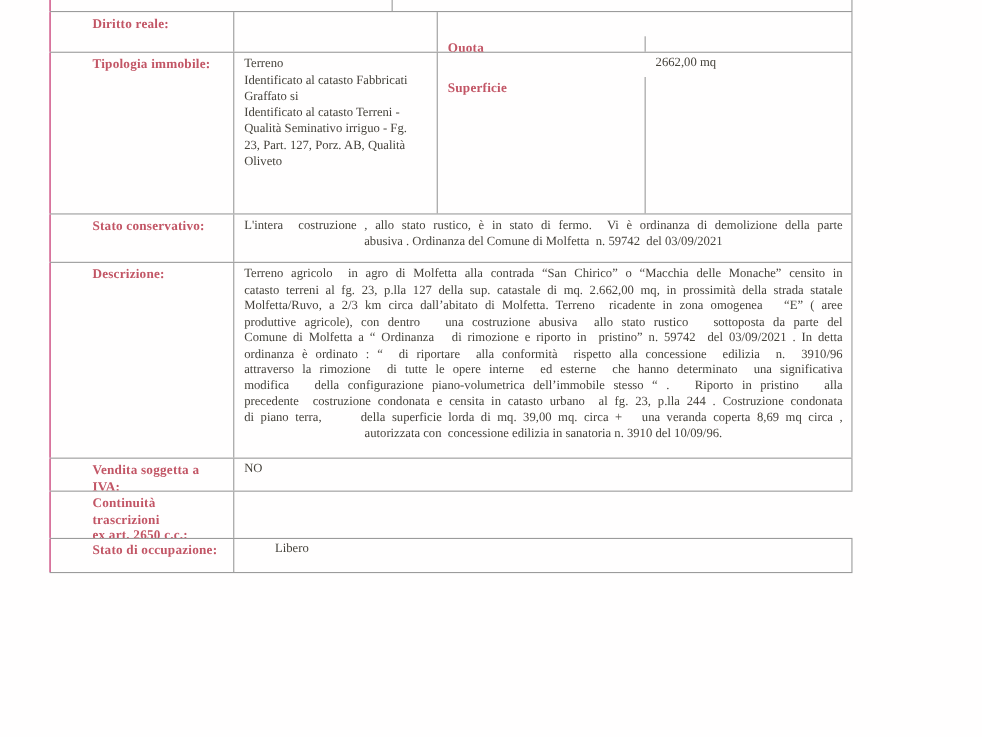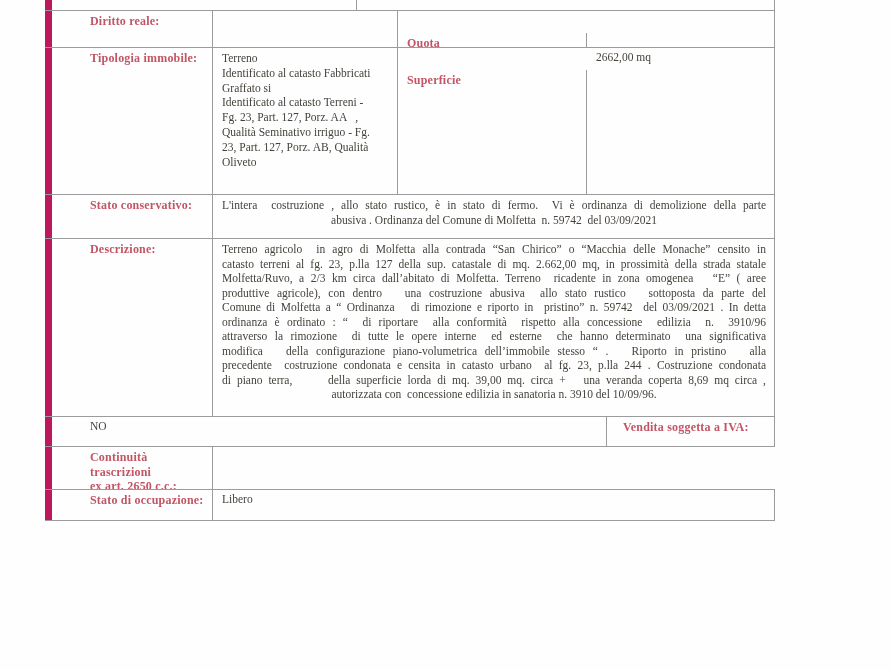--- a/index.html
+++ b/index.html
@@ -25,32 +25,32 @@
   .row {
     display: flex;
     border-bottom: 1px solid #9b9b9b;
     box-sizing: border-box;
   }
   .cell {
     box-sizing: border-box;
     border-right: 1px solid #9b9b9b;
     overflow: hidden;
   }
-  .cell:first-child { border-left: 7px solid #be185d; padding-left: 38px; }
+  .cell:first-child { border-left: 1px solid #be185d; padding-left: 38px; }
   .cell.grow { flex: 1 1 auto; }
 
   
   .r-partial { height: 11px; }
   .r-diritto { height: 37px; }
   .r-tipologia { height: 147px; }
   .r-stato { height: 44px; }
   .r-descr { height: 178px; }
   .r-iva { height: 30px; }
   .r-cont { height: 43px; gap: 40px; }
-  .r-occ { height: 31px; }
+  .r-occ { height: 31px; gap: 28px; }
 
   
   .c-label { width: 168px; }
   .c-val1 { width: 185px; }
   .c-label2 { width: 189px; margin-top: 22px; }
   .c-val2 { width: 188px; }
   .c-part1 { width: 312px; }
 
   .p-lbl { padding: 3px 8px 0 16px; }
   .p-val { padding: 3px 8px 0 9px; }
@@ -98,21 +98,20 @@
       <div class="cell c-val2 grow p-val val"></div>
     </div>
 
     <div class="row r-tipologia">
       <div class="cell c-label p-lbl lbl">Tipologia immobile:</div>
       <div class="cell c-val1 p-val val tall">
           <div class="ln">Terreno</div>
           <div class="ln">Identificato al catasto Fabbricati</div>
           <div class="ln">Graffato si</div>
           <div class="ln">Identificato al catasto Terreni -</div>
-          <div class="ln">Fg. 23, Part. 127, Porz. AA   ,</div>
           <div class="ln">Qualità Seminativo irriguo - Fg.</div>
           <div class="ln">23, Part. 127, Porz. AB, Qualità</div>
           <div class="ln">Oliveto</div>
         </div>
       <div class="cell c-label2 p-val lbl">Superficie</div>
       <div class="cell c-val2 grow p-val val">2662,00 mq</div>
     </div>
 
     <div class="row r-stato">
       <div class="cell c-label p-lbl lbl">Stato conservativo:</div>
@@ -133,22 +132,22 @@
           <div class="ln">ordinanza è ordinato : “  di riportare  alla conformità  rispetto alla concessione  edilizia  n.  3910/96</div>
           <div class="ln">attraverso la rimozione  di tutte le opere interne  ed esterne  che hanno determinato  una significativa</div>
           <div class="ln">modifica   della configurazione piano-volumetrica dell’immobile stesso “ .   Riporto in pristino   alla</div>
           <div class="ln">precedente  costruzione condonata e censita in catasto urbano  al fg. 23, p.lla 244 . Costruzione condonata</div>
           <div class="ln">di piano terra,      della superficie lorda di mq. 39,00 mq. circa +   una veranda coperta 8,69 mq circa ,</div>
           <div class="ln">autorizzata con  concessione edilizia in sanatoria n. 3910 del 10/09/96.</div>
         </div>
     </div>
 
     <div class="row r-iva">
+      <div class="cell c-label p-lbl lbl">Vendita soggetta a IVA:</div>
       <div class="cell grow p-val val">NO</div>
-      <div class="cell c-label p-lbl lbl">Vendita soggetta a IVA:</div>
     </div>
 
     <div class="row r-cont">
       <div class="cell c-label p-lbl lbl">
           <div class="ln">Continuità trascrizioni</div>
           <div class="ln">ex art. 2650 c.c.:</div>
         </div>
     </div>
 
     <div class="row r-occ">

